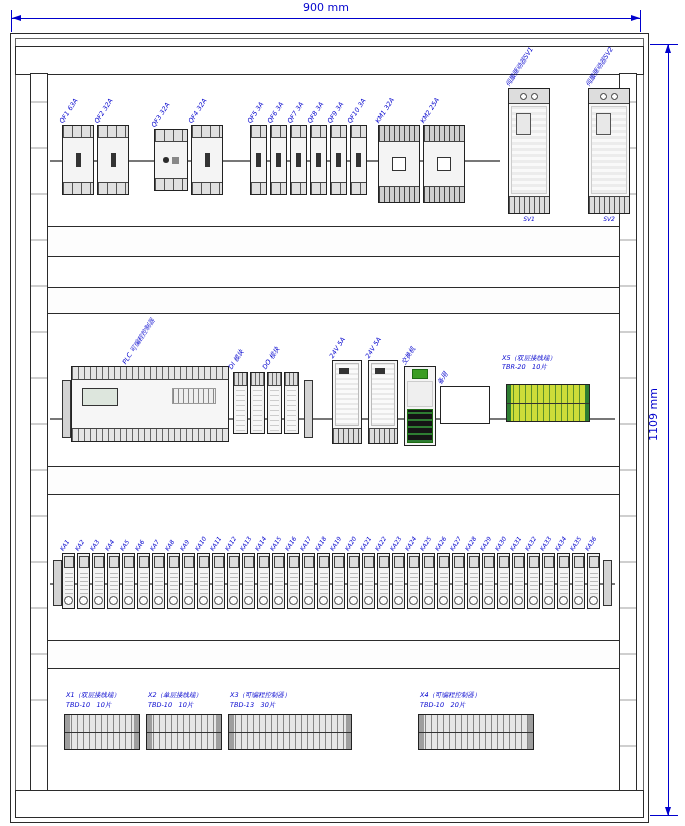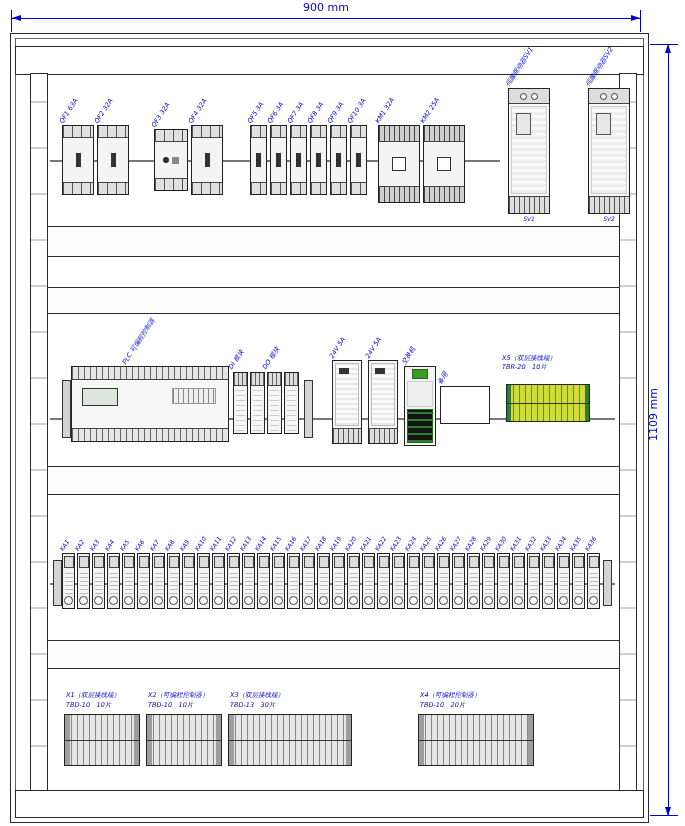--- a/index.html
+++ b/index.html
@@ -87,21 +87,21 @@
         box-shadow:inset 4px 0 0 #2e7d32, inset -4px 0 0 #2e7d32; }
   .x5::after { content:""; position:absolute; left:0; right:0; top:50%; height:1px; background:#333; }
   
   .row3 { position:absolute; left:62px; top:553px; display:flex; gap:2px; }
   .relay { position:relative; width:13px; height:56px; border:1px solid #222; background:#f0f0f0; display:flex; flex-direction:column; align-items:center; box-sizing:border-box; }
   .r-top { width:8px; height:10px; border:1px solid #444; margin-top:2px; background:#ddd; }
   .r-mid { width:8px; flex:1; margin:2px 0; background:repeating-linear-gradient(0deg,#bbb 0 1px,#f5f5f5 1px 4px); }
   .r-dot { width:7px; height:7px; border:1px solid #444; border-radius:50%; margin-bottom:3px; background:#fff; }
   
   .tb-row { position:absolute; left:0; top:0; }
-  .tb-block { position:absolute; top:714px; height:52px; }
+  .tb-block { position:absolute; top:714px; height:36px; }
   .dev-x1 { left:64px;  width:76px; }
   .dev-x2 { left:146px; width:76px; }
   .dev-x3 { left:228px; width:124px; }
   .dev-x4 { left:418px; width:116px; }
   .tb-label { position:absolute; bottom:calc(100% + 4px); left:2px; font-size:6.5px; font-style:italic; color:#0000cd; line-height:1.45; white-space:nowrap; }
   .tb-body { position:absolute; left:0; right:0; top:0; bottom:0; border:1px solid #222;
              background:repeating-linear-gradient(90deg,#888 0 1px,#e6e6e6 1px 6px);
              box-shadow:inset 5px 0 0 #9e9e9e, inset -5px 0 0 #9e9e9e; }
   .tb-body::after { content:""; position:absolute; left:0; right:0; top:50%; height:1px; background:#333; }
 </style>
@@ -581,29 +581,29 @@
       <div class="tb-block dev-x1">
         <div class="tb-label">
           <div>X1（双层接线端）</div>
           <div>TBD-10　10片</div>
         </div>
         <div class="tb-body"></div>
       </div>
 
       <div class="tb-block dev-x2">
         <div class="tb-label">
-          <div>X2（可编程控制器）</div>
+          <div>X2（单层接线端）</div>
           <div>TBD-10　10片</div>
         </div>
         <div class="tb-body"></div>
       </div>
 
       <div class="tb-block dev-x3">
         <div class="tb-label">
-          <div>X3（双层接线端）</div>
+          <div>X3（可编程控制器）</div>
           <div>TBD-13　30片</div>
         </div>
         <div class="tb-body"></div>
       </div>
 
       <div class="tb-block dev-x4">
         <div class="tb-label">
           <div>X4（可编程控制器）</div>
           <div>TBD-10　20片</div>
         </div>

